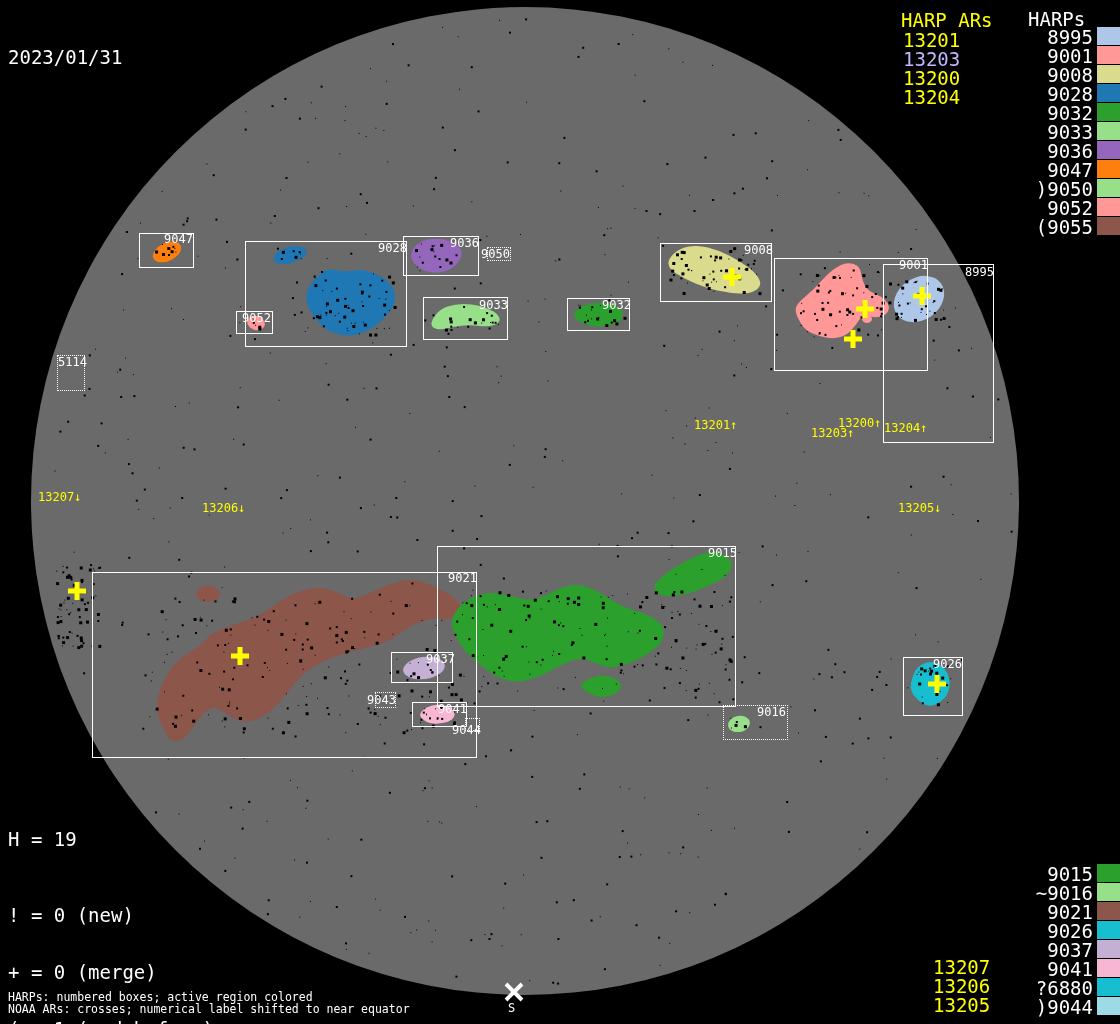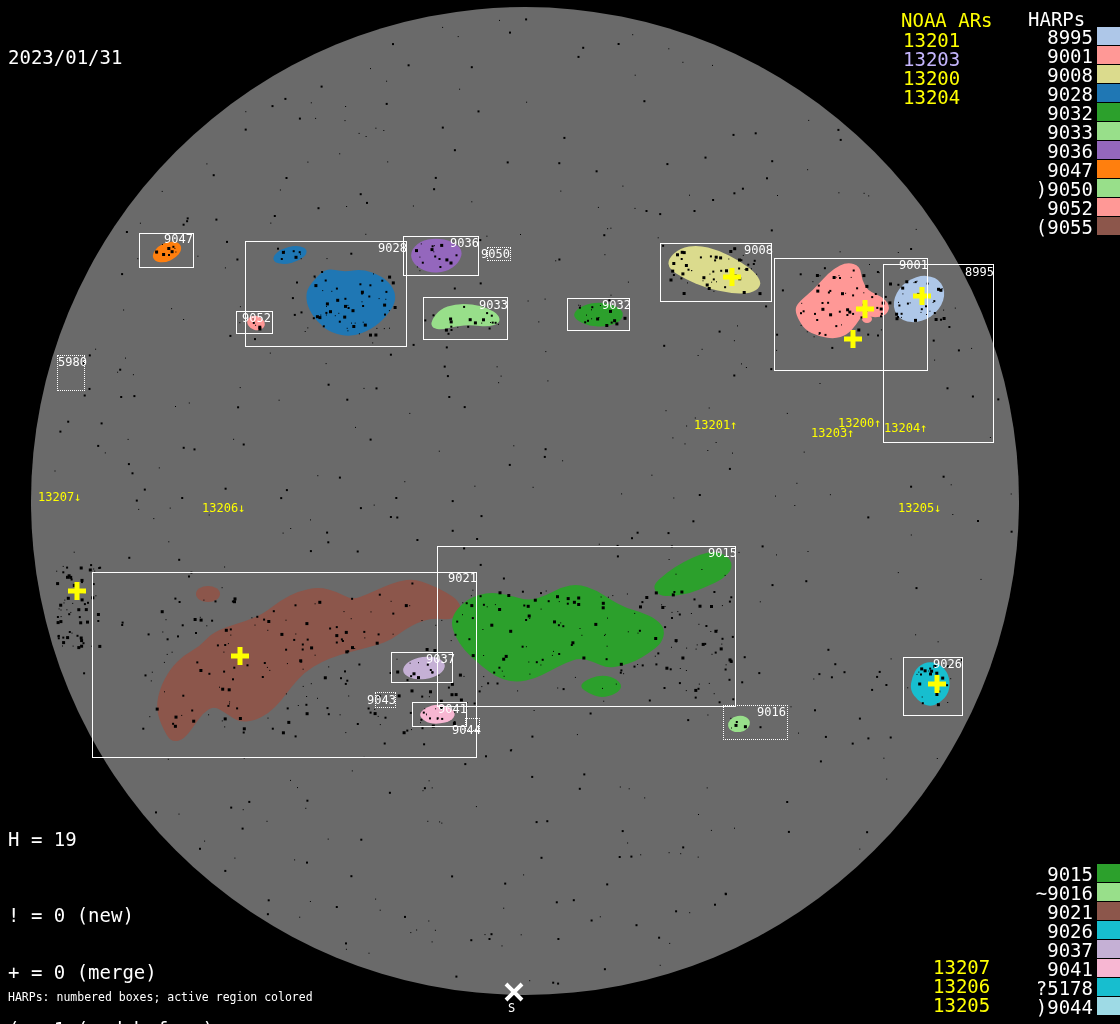--- a/index.html
+++ b/index.html
@@ -1323,21 +1323,21 @@
       <div class="boxlabel" style="left: 479px; top: 299px;">9033</div>
       <div class="harpbox" style="left: 567px; top: 298px; width: 63px; height: 33px;"></div>
       <div class="boxlabel" style="left: 602px; top: 299px;">9032</div>
       <div class="harpbox" style="left: 660px; top: 243px; width: 112px; height: 59px;"></div>
       <div class="boxlabel" style="left: 744px; top: 244px;">9008</div>
       <div class="harpbox" style="left: 774px; top: 258px; width: 154px; height: 113px;"></div>
       <div class="boxlabel" style="left: 899px; top: 259px;">9001</div>
       <div class="harpbox" style="left: 883px; top: 264px; width: 111px; height: 179px;"></div>
       <div class="boxlabel" style="left: 965px; top: 266px;">8995</div>
       <div class="harpbox dotted" style="left: 57px; top: 355px; width: 28px; height: 36px;"></div>
-      <div class="boxlabel" style="left: 58px; top: 356px;">5980</div>
+      <div class="boxlabel" style="left: 58px; top: 356px;">5114</div>
       <div class="harpbox" style="left: 92px; top: 572px; width: 385px; height: 186px;"></div>
       <div class="boxlabel" style="left: 448px; top: 572px;">9021</div>
       <div class="harpbox" style="left: 437px; top: 546px; width: 299px; height: 161px;"></div>
       <div class="boxlabel" style="left: 708px; top: 547px;">9015</div>
       <div class="harpbox" style="left: 391px; top: 652px; width: 62px; height: 31px;"></div>
       <div class="boxlabel" style="left: 426px; top: 653px;">9037</div>
       <div class="harpbox dotted" style="left: 375px; top: 692px; width: 21px; height: 16px;"></div>
       <div class="boxlabel" style="left: 367px; top: 694px;">9043</div>
       <div class="harpbox" style="left: 412px; top: 702px; width: 55px; height: 25px;"></div>
       <div class="boxlabel" style="left: 438px; top: 703px;">9041</div>
@@ -1353,21 +1353,21 @@
       <div class="shift" style="left: 884px; top: 422px;">13204↑</div>
       <div class="shift" style="left: 38px; top: 491px;">13207↓</div>
       <div class="shift" style="left: 202px; top: 502px;">13206↓</div>
       <div class="shift" style="left: 898px; top: 502px;">13205↓</div>
     </div>
 
   <div class="abs title" style="left:8px;top:9px;">
     <div>2023/01/31</div>
   </div>
 
-  <div class="abs t19 yellow" style="left:901px;top:11px;">NOAA ARs</div>
+  <div class="abs t19 yellow" style="left:901px;top:11px;">HARP ARs</div>
   <div class="abs t19 white" style="left:1028px;top:10px;">HARPs</div>
   <div id="top-legend-rows">
       <div class="t19" style="position: absolute; left: 903px; top: 31px; color: rgb(255, 255, 0);">13201</div>
       <div class="t19" style="position: absolute; left: 903px; top: 50px; color: #c4b5fd;">13203</div>
       <div class="t19" style="position: absolute; left: 903px; top: 69px; color: rgb(255, 255, 0);">13200</div>
       <div class="t19" style="position: absolute; left: 903px; top: 88px; color: rgb(255, 255, 0);">13204</div>
       <div class="t19 rt" style="position: absolute; left: 993px; top: 28px; width: 100px; color: rgb(255, 255, 255);">8995</div>
       <div class="swatch" style="left: 1097px; top: 27px; background: rgb(174, 199, 232);"></div>
       <div class="t19 rt" style="position: absolute; left: 993px; top: 47px; width: 100px; color: rgb(255, 255, 255);">9001</div>
       <div class="swatch" style="left: 1097px; top: 46px; background: rgb(255, 152, 150);"></div>
@@ -1395,35 +1395,36 @@
   <div class="abs t19 white" style="left:8px;top:868px;">
     <div>! = 0 (new)</div>
     <div>+ = 0 (merge)</div>
     <div>( = 1 (pad before)</div>
     
     
     
   </div>
 
   <div class="abs fn" style="left:8px;top:991px;">HARPs: numbered boxes; active region colored</div>
+  <div class="abs fn" style="left:8px;top:1003px;">NOAA ARs: crosses; numerical label shifted to near equator</div>
 
   <div id="bottom-legend-rows">
       <div class="t19 rt" style="position: absolute; left: 993px; top: 865px; width: 100px; color: rgb(255, 255, 255);">9015</div>
       <div class="swatch" style="left: 1097px; top: 864px; background: rgb(44, 160, 44);"></div>
       <div class="t19 rt" style="position: absolute; left: 993px; top: 884px; width: 100px; color: rgb(255, 255, 255);">~9016</div>
       <div class="swatch" style="left: 1097px; top: 883px; background: rgb(152, 223, 138);"></div>
       <div class="t19 rt" style="position: absolute; left: 993px; top: 903px; width: 100px; color: rgb(255, 255, 255);">9021</div>
       <div class="swatch" style="left: 1097px; top: 902px; background: rgb(140, 86, 75);"></div>
       <div class="t19 rt" style="position: absolute; left: 993px; top: 922px; width: 100px; color: rgb(255, 255, 255);">9026</div>
       <div class="swatch" style="left: 1097px; top: 921px; background: rgb(23, 190, 207);"></div>
       <div class="t19 rt" style="position: absolute; left: 993px; top: 941px; width: 100px; color: rgb(255, 255, 255);">9037</div>
       <div class="swatch" style="left: 1097px; top: 940px; background: rgb(197, 176, 213);"></div>
       <div class="t19 rt" style="position: absolute; left: 993px; top: 960px; width: 100px; color: rgb(255, 255, 255);">9041</div>
       <div class="swatch" style="left: 1097px; top: 959px; background: rgb(247, 182, 210);"></div>
-      <div class="t19 rt" style="position: absolute; left: 993px; top: 979px; width: 100px; color: rgb(255, 255, 255);">?5178</div>
+      <div class="t19 rt" style="position: absolute; left: 993px; top: 979px; width: 100px; color: rgb(255, 255, 255);">?6880</div>
       <div class="swatch" style="left: 1097px; top: 978px; background: rgb(23, 190, 207);"></div>
       <div class="t19 rt" style="position: absolute; left: 993px; top: 998px; width: 100px; color: rgb(255, 255, 255);">)9044</div>
       <div class="swatch" style="left: 1097px; top: 997px; background: rgb(158, 218, 229);"></div>
       <div class="t19" style="position: absolute; left: 933px; top: 958px; color: rgb(255, 255, 0);">13207</div>
       <div class="t19" style="position: absolute; left: 933px; top: 977px; color: rgb(255, 255, 0);">13206</div>
       <div class="t19" style="position: absolute; left: 933px; top: 996px; color: rgb(255, 255, 0);">13205</div>
     </div>
 
   <div class="abs boxlabel" style="left:508px;top:1002px;">S</div>
 </div>

